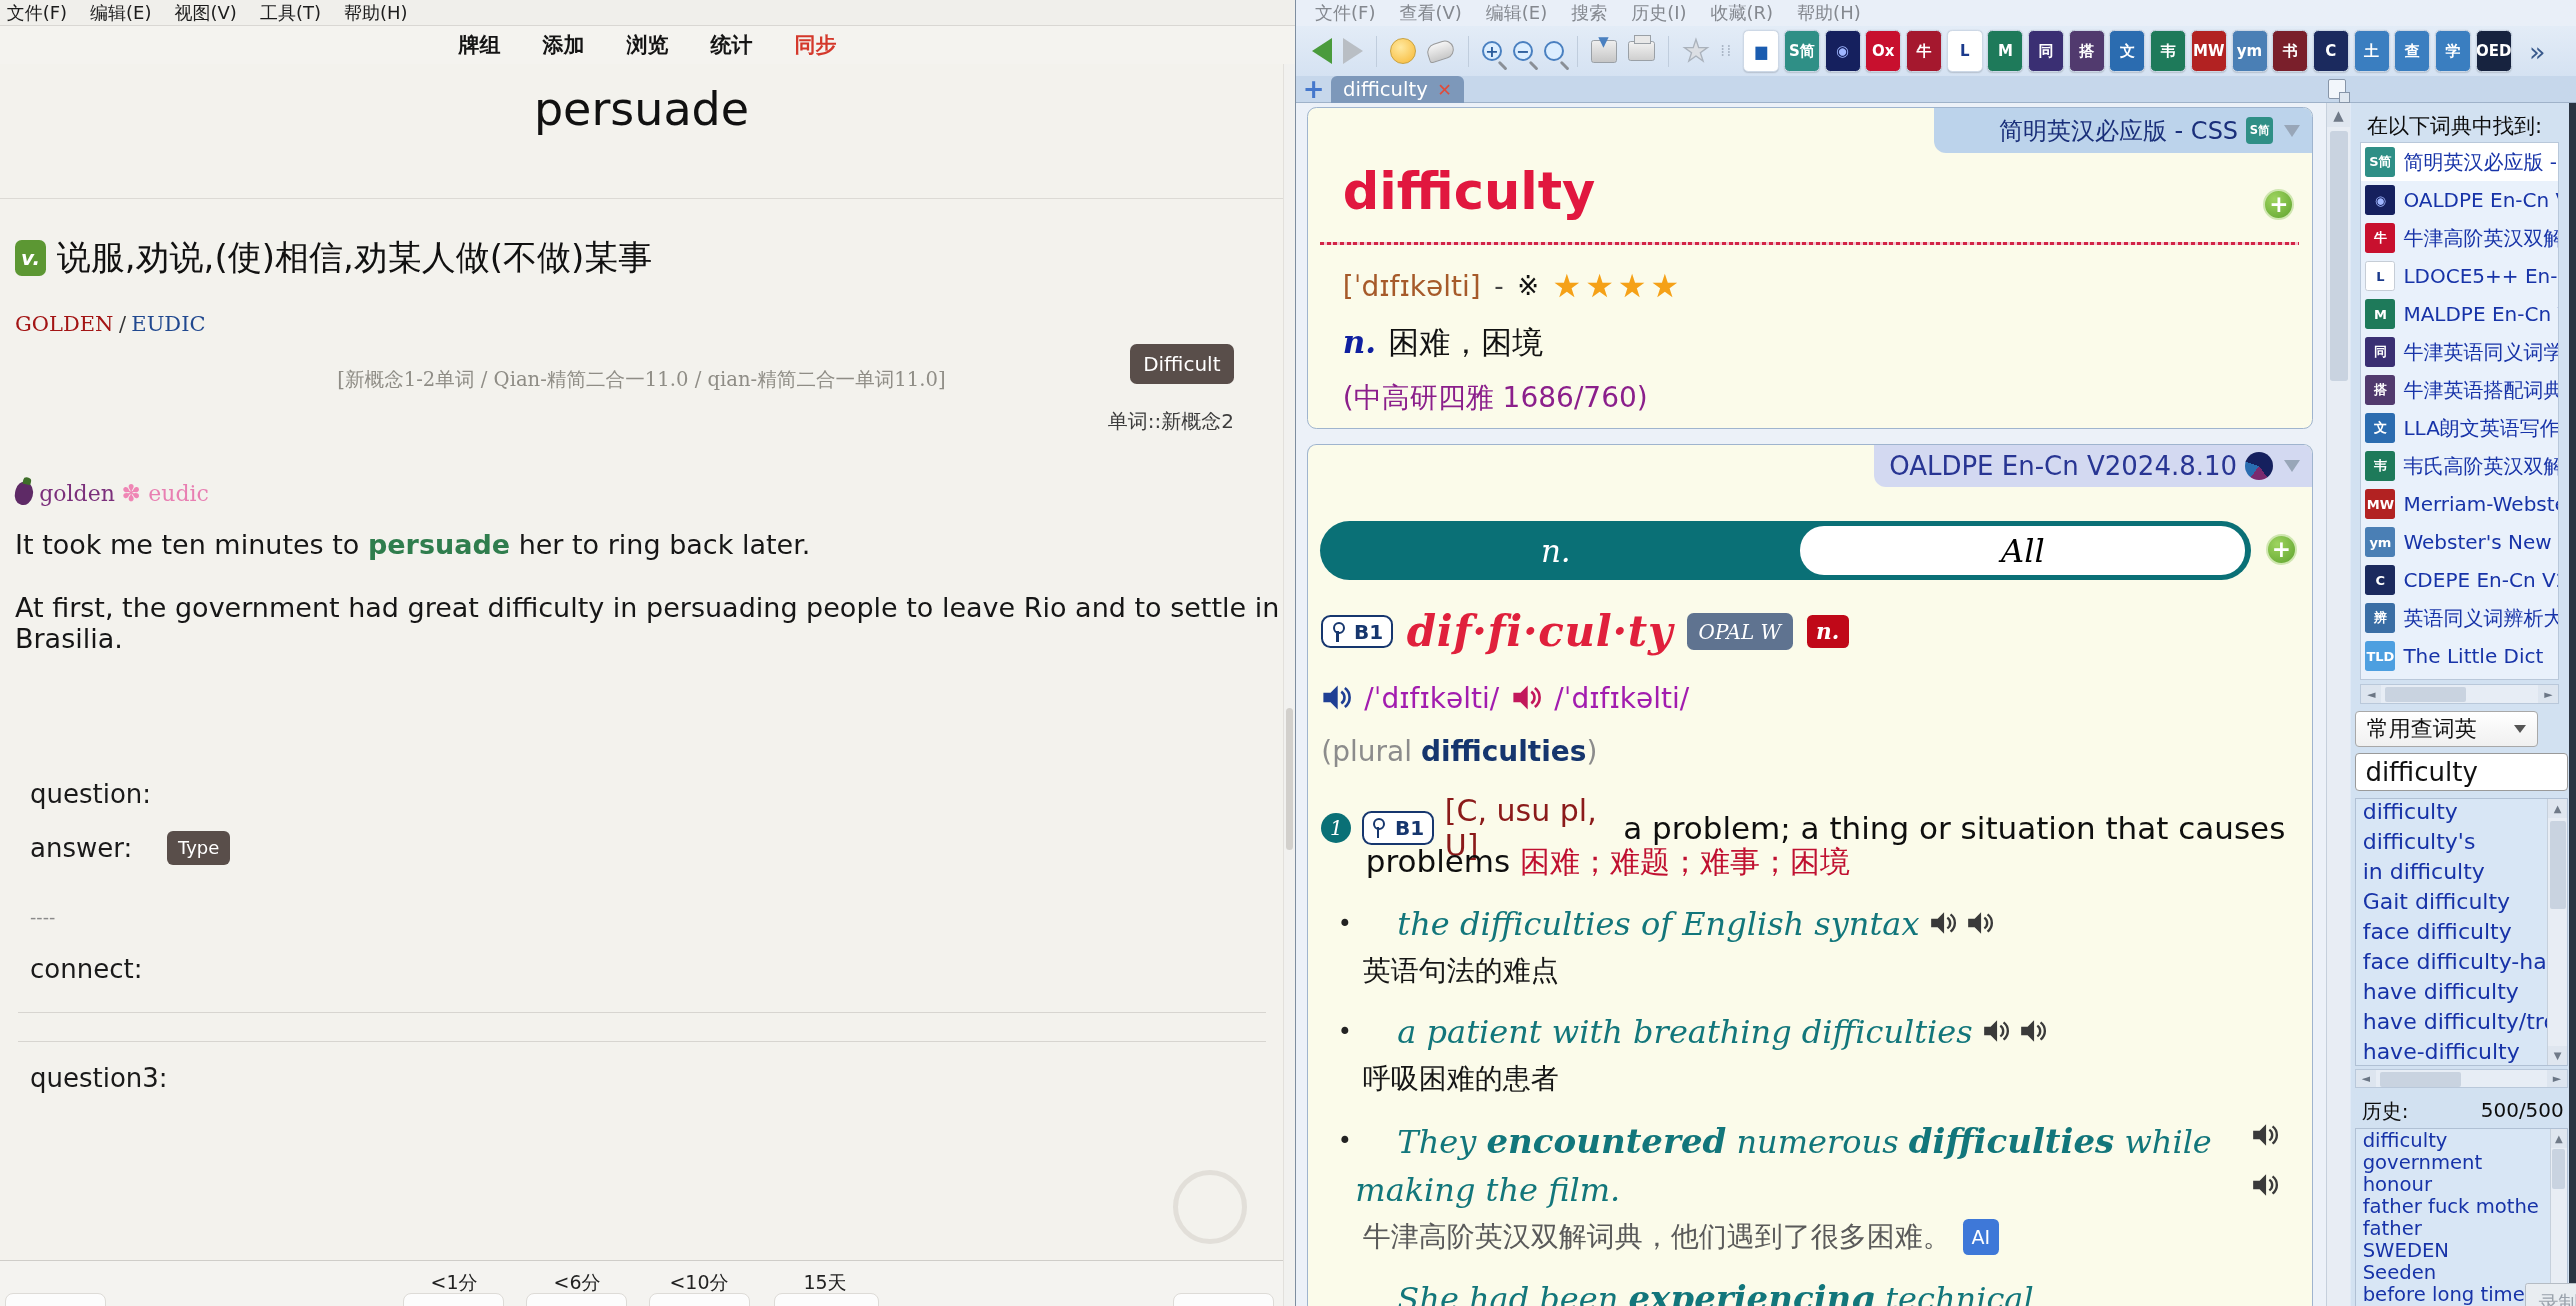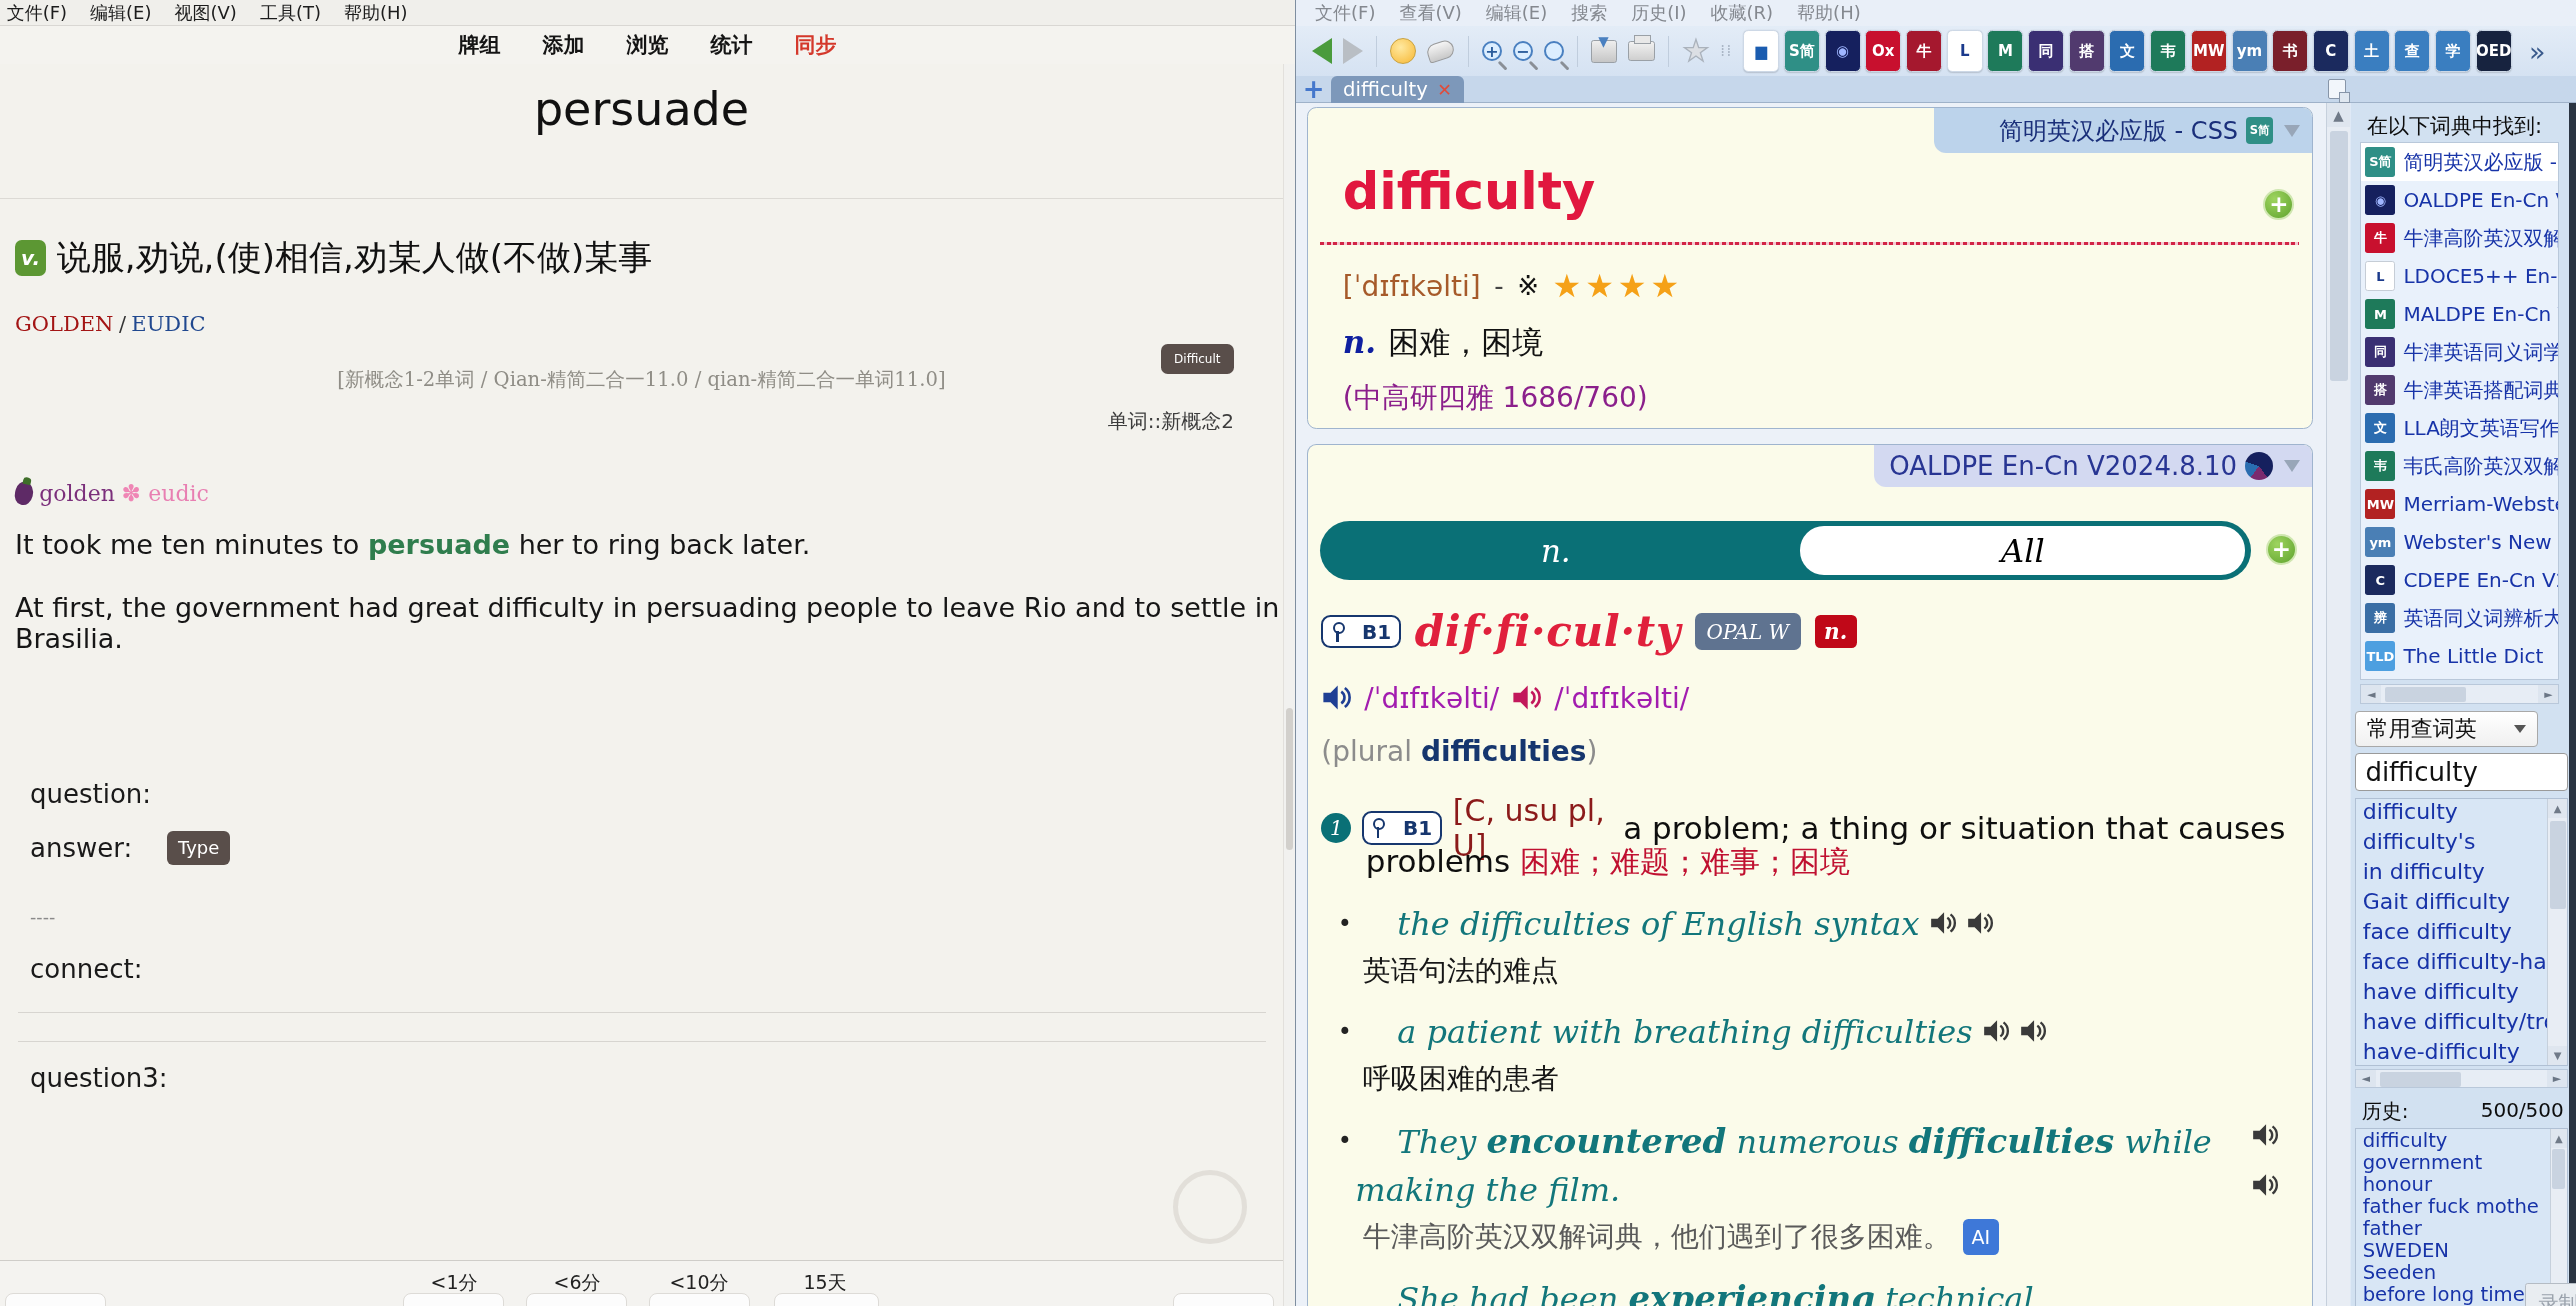--- a/index.html
+++ b/index.html
@@ -22,21 +22,21 @@
   .play-btn::after { content:""; position:absolute; left:10.8px; top:7.4px; border-left:13.5px solid #6b7f99; border-top:8px solid transparent; border-bottom:8px solid transparent; }
   .a-hr1 { margin-top:62px; border-top:0.7px solid #dcdad5; width:100%; }
   .a-defrow { margin-top:36px; margin-left:15px; display:flex; align-items:center; gap:10.8px; }
   .pos-badge { display:inline-flex; align-items:center; justify-content:center; width:31px; height:36px; border-radius:6.7px;
     background:#5c9733; color:#fff; font-style:italic; font-weight:bold; font-size:20px; }
   .a-def { font-size:34px; color:#111; }
   .a-sources { margin-top:31px; margin-left:15px; font-family:"DejaVu Serif", serif; font-size:21px; }
   .a-sources .g { color:#a31515; } .a-sources .sep { color:#333; padding:0 5.4px;} .a-sources .e { color:#20488f; }
   .a-meta { position:relative; margin-top:30px; height:88px; }
   .a-deckinfo { text-align:center; font-family:"DejaVu Serif", serif; font-size:19.6px; color:#8f8d86; }
-  .diff-badge { position:absolute; right:49px; top:-21.6px; background:#594e4a; color:#fff; font-size:12px;
+  .diff-badge { position:absolute; right:49px; top:-21.6px; background:#594e4a; color:#fff; font-size:20px;
     padding:8px 13.5px; border-radius:6.7px; }
   .a-tag { position:absolute; right:49px; top:42px; font-size:20px; color:#3c3c3c; }
   .a-srcrow { margin-top:27px; margin-left:15px; display:flex; align-items:center; gap:6.7px; font-family:"DejaVu Serif", serif; font-size:22px; }
   .a-srcrow .golden { color:#7b2f7b; } .a-srcrow .eudic { color:#e87fb2; }
   .egg { width:17.5px; height:23px; background:#5e2a66; border-radius:45% 55% 50% 50%; position:relative; transform:rotate(14deg); display:inline-block;}
   .egg::before { content:""; position:absolute; top:-4.7px; left:5.4px; width:8px; height:6.7px; background:#3f6f2a; border-radius:50% 50% 0 0; }
   .flower { width:20px; height:20px; position:relative; display:inline-block; }
   .flower::before { content:"✽"; position:absolute; left:0; top:-4px; font-size:23px; color:#ef86b5; }
   .a-ex1 { margin-top:23px; margin-left:15px; font-size:27px; color:#161616; }
   .a-ex1 .kw { color:#2f7d4d; font-weight:bold; }
@@ -120,21 +120,21 @@
   .nrow { position:absolute; left:35px; top:214px; display:flex; align-items:baseline; gap:12px; }
   .nrow .pos { font-family:"DejaVu Serif", serif; font-style:italic; font-weight:bold; font-size:31px; color:#0f1fa0; }
   .nrow .mean { font-size:31px; color:#121212; }
   .note1 { position:absolute; left:35px; top:271px; font-size:28px; color:#8b1f8b; }
   .tealbar { position:absolute; left:12px; top:76px; width:931px; height:59px; background:#0a7076; border-radius:30px; }
   .tealbar .pos { position:absolute; left:0; top:0; width:472px; height:59px; display:flex; align-items:center; justify-content:center;
     color:#fff; font-family:"DejaVu Serif", serif; font-style:italic; font-size:31px; }
   .all-pill { position:absolute; right:5.4px; top:5.4px; width:445px; height:49px; background:#fff; border-radius:24px;
     display:flex; align-items:center; justify-content:center; font-family:"DejaVu Serif", serif; font-style:italic; font-size:32px; color:#000; }
   .entryrow { position:absolute; left:13.5px; top:162px; display:flex; align-items:center; gap:13.5px; }
-  .b1badge { display:inline-flex; align-items:center; gap:20px; border:2px solid #16366e; border-radius:9.4px; background:#fff;
+  .b1badge { display:inline-flex; align-items:center; gap:12px; border:2px solid #16366e; border-radius:9.4px; background:#fff;
     padding:2.7px 8px; font-size:20px; font-weight:bold; color:#16366e; }
   .keyglyph { display:inline-block; width:10.8px; height:20px; position:relative; }
   .keyglyph::before { content:""; position:absolute; top:0; left:1.3px; width:8px; height:8px; border:2.7px solid #16366e; border-radius:50%; }
   .keyglyph::after { content:""; position:absolute; top:9.4px; left:4.7px; width:2.7px; height:10.8px; background:#16366e; }
   .hw2 { font-family:"DejaVu Serif", serif; font-style:italic; font-weight:bold; font-size:42px; color:#e0203c; letter-spacing:0.7px; }
   .opal { background:#5f7390; color:#fff; font-family:"DejaVu Serif", serif; font-style:italic; font-size:20px; padding:6.7px 12px; border-radius:6.7px; }
   .nbadge { background:#c00818; color:#fff; font-family:"DejaVu Serif", serif; font-style:italic; font-weight:bold; font-size:21.6px; padding:4px 9.4px; border-radius:5.4px; }
   .pron2 { position:absolute; left:13.5px; top:237px; display:flex; align-items:center; gap:12px; font-size:28px; }
   .pron2 .ph { color:#a21caf; }
   .spk { display:inline-block; line-height:1; }

